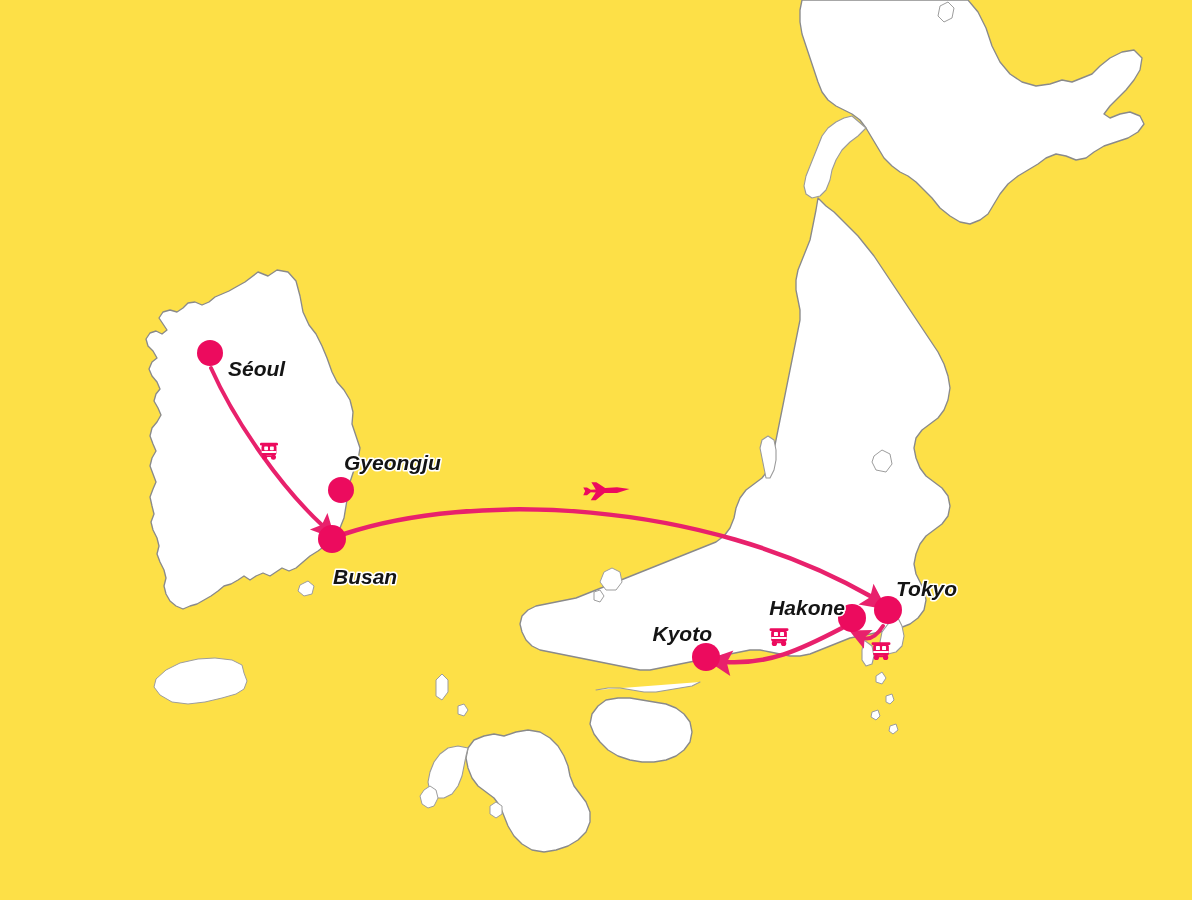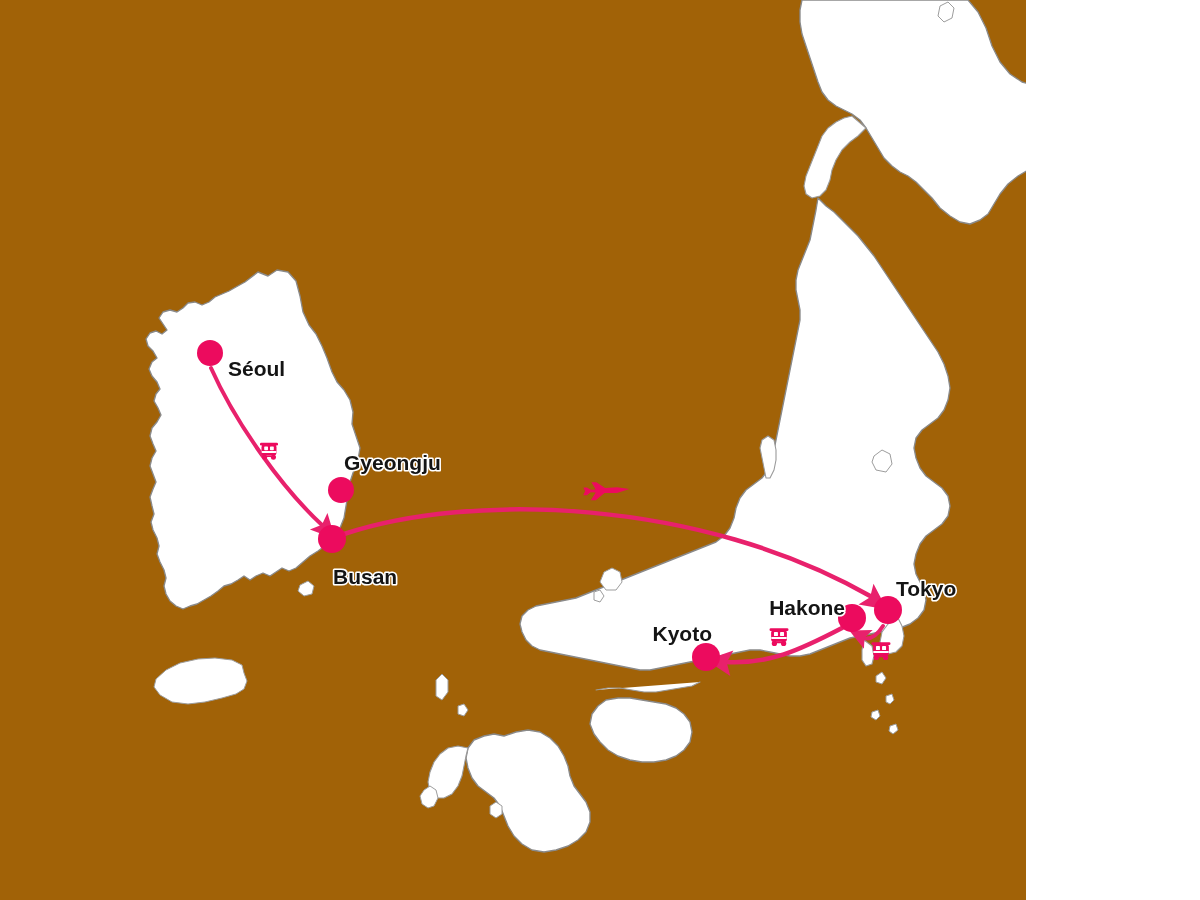--- a/index.html
+++ b/index.html
@@ -6,24 +6,25 @@
   html, body {
     margin: 0;
     padding: 0;
     background: #ffffff;
   }
   body {
     font-family: "Liberation Sans", sans-serif;
   }
   #map-root {
     position: relative;
-    width: 1026px;
+    width: 1192px;
     height: 900px;
-    background: #a16207;
+    background: #fde047;
     overflow: hidden;
+    font-style: italic;
   }
   #map-svg {
     position: absolute;
     top: 0;
     left: 0;
     width: 1200px;
     height: 900px;
     display: block;
   }
   .coast {

